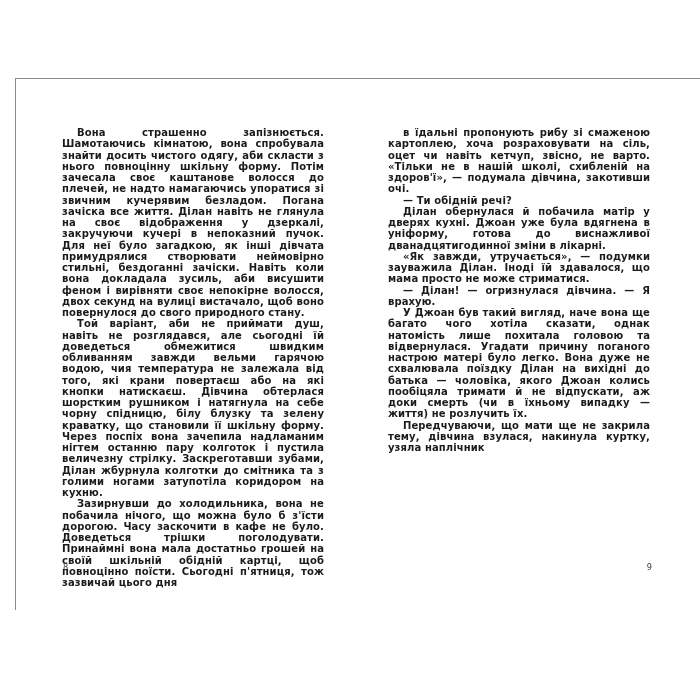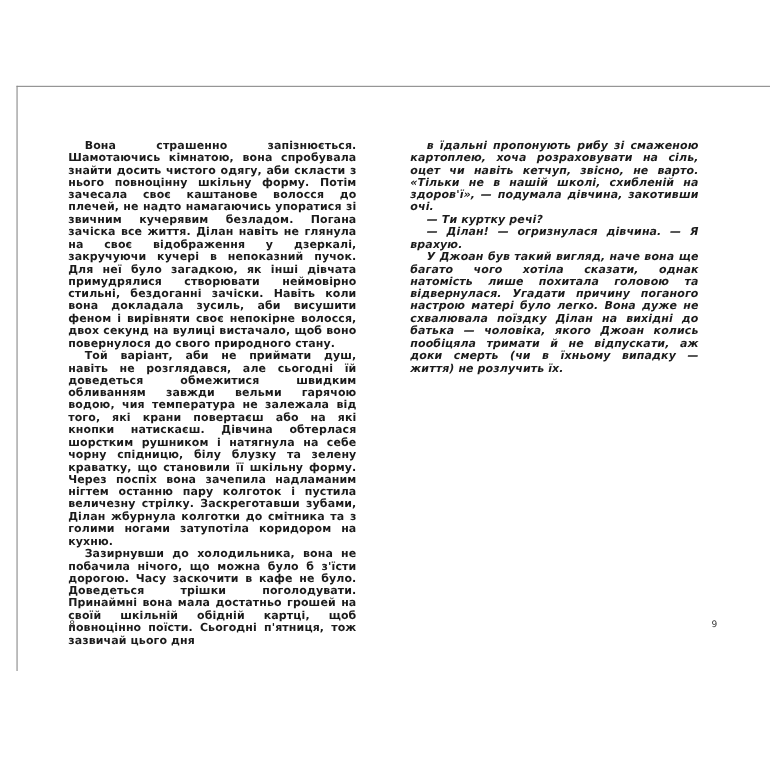--- a/index.html
+++ b/index.html
@@ -43,21 +43,21 @@
     font-size: 10px;
     line-height: 11.25px;
     color: #1b1b1b;
     text-align: justify;
     text-justify: inter-word;
     font-weight: 600;
     letter-spacing: 0.01em;
     -webkit-font-smoothing: antialiased;
   }
   .page-left .text-column  { left: 46px; }
-  .page-right .text-column { left: 15px; font-style: italic; }
+  .page-right .text-column { left: 30px; }
 
   .text-column p {
     margin: 0;
     text-indent: 15px;
   }
   .text-column p:last-child {
     text-align: justify;
   }
 
   .folio {
@@ -80,20 +80,23 @@
       <p>Вона страшенно запізнюється. Шамотаючись кімнатою, вона спробувала знайти досить чистого одягу, аби скласти з нього повноцінну шкільну форму. Потім зачесала своє каштанове волосся до плечей, не надто намагаючись упоратися зі звичним кучерявим безладом. Погана зачіска все життя. Ділан навіть не глянула на своє відображення у дзеркалі, закручуючи кучері в непоказний пучок. Для неї було загадкою, як інші дівчата примудрялися створювати неймовірно стильні, бездоганні зачіски. Навіть коли вона докладала зусиль, аби висушити феном і вирівняти своє непокірне волосся, двох секунд на вулиці вистачало, щоб воно повернулося до свого природного стану.</p>
       <p>Той варіант, аби не приймати душ, навіть не розглядався, але сьогодні їй доведеться обмежитися швидким обливанням завжди вельми гарячою водою, чия температура не залежала від того, які крани повертаєш або на які кнопки натискаєш. Дівчина обтерлася шорстким рушником і натягнула на себе чорну спідницю, білу блузку та зелену краватку, що становили її шкільну форму. Через поспіх вона зачепила надламаним нігтем останню пару колготок і пустила величезну стрілку. Заскреготавши зубами, Ділан жбурнула колготки до смітника та з голими ногами затупотіла коридором на кухню.</p>
       <p>Зазирнувши до холодильника, вона не побачила нічого, що можна було б з'їсти дорогою. Часу заскочити в кафе не було. Доведеться трішки поголодувати. Принаймні вона мала достатньо грошей на своїй шкільній обідній картці, щоб повноцінно поїсти. Сьогодні п'ятниця, тож зазвичай цього дня</p>
     </div>
     <div class="folio folio-left">8</div>
   </div>
 
   <div class="page page-right">
     <div class="text-column">
       <p>в їдальні пропонують рибу зі смаженою картоплею, хоча розраховувати на сіль, оцет чи навіть кетчуп, звісно, не варто. «Тільки не в нашій школі, схибленій на здоров'ї», — подумала дівчина, закотивши очі.</p>
-      <p>— Ти куртку речі?</p>
+      <p>— Ти обідній речі?</p>
+      <p>Ділан обернулася й побачила матір у дверях кухні. Джоан уже була вдягнена в уніформу, готова до виснажливої дванадцятигодинної зміни в лікарні.</p>
+      <p>«Як завжди, утручається», — подумки зауважила Ділан. Іноді їй здавалося, що мама просто не може стриматися.</p>
       <p>— Ділан! — огризнулася дівчина. — Я врахую.</p>
       <p>У Джоан був такий вигляд, наче вона ще багато чого хотіла сказати, однак натомість лише похитала головою та відвернулася. Угадати причину поганого настрою матері було легко. Вона дуже не схвалювала поїздку Ділан на вихідні до батька — чоловіка, якого Джоан колись пообіцяла тримати й не відпускати, аж доки смерть (чи в їхньому випадку — життя) не розлучить їх.</p>
+      <p>Передчуваючи, що мати ще не закрила тему, дівчина взулася, накинула куртку, узяла наплічник</p>
     </div>
     <div class="folio folio-right">9</div>
   </div>
 
 </div>
 
 </body></html>

